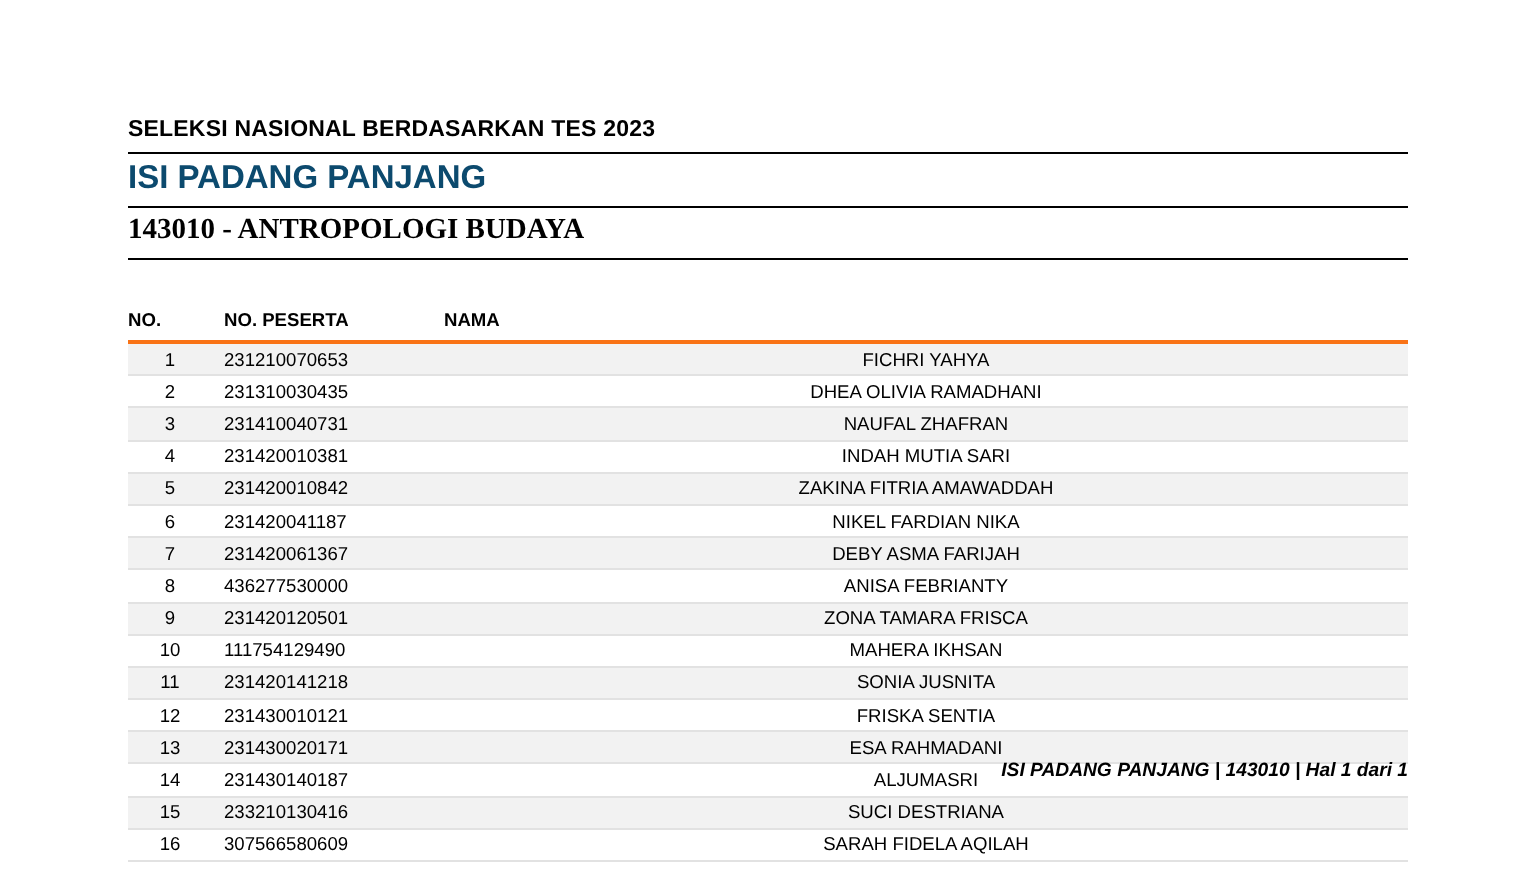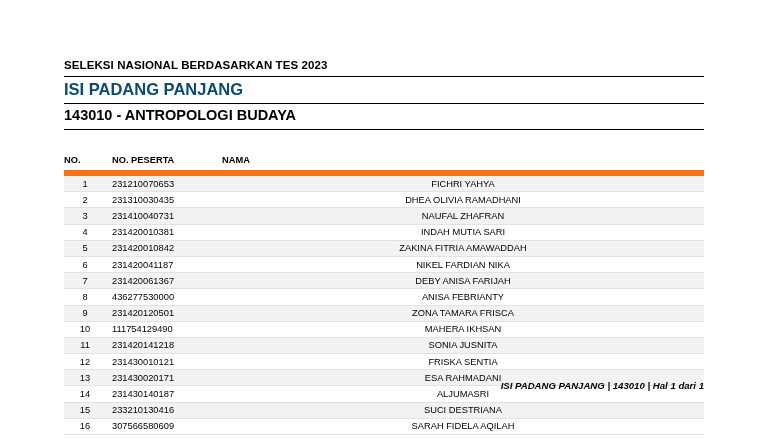--- a/index.html
+++ b/index.html
@@ -37,40 +37,41 @@
     line-height: 20px;
     margin-top: 2px;
     color: #0c4a6e;
   }
   .header-line3 {
     font-size: 14.5px;
     font-weight: bold;
     line-height: 19px;
     margin-top: 2px;
     color: #000;
+    font-family: Liberation Serif, serif;
   }
   .header-rule {
     border: 0;
     border-top: 1px solid #000;
     margin: 4px 0 0 0;
   }
   .table-wrap {
     margin-top: 22px;
   }
   table.list {
     width: 100%;
     border-collapse: collapse;
     font-size: 9.3px;
   }
   table.list thead th {
     font-size: 9.3px;
     font-weight: bold;
     text-align: left;
     padding: 3px 0 5px 0;
-    border-bottom: 6px solid #f97316;
+    border-bottom: 2px solid #f97316;
     white-space: nowrap;
   }
   table.list tbody td {
     padding: 2.6px 0;
     border-bottom: 1px solid #e2e2e2;
     white-space: nowrap;
     color: #000;
   }
   table.list tbody tr:nth-child(odd) td {
     background: #f2f2f2;
@@ -156,21 +157,21 @@
           <td class="col-nama">ZAKINA FITRIA AMAWADDAH</td>
         </tr>
         <tr>
           <td class="col-no">6</td>
           <td class="col-peserta">231420041187</td>
           <td class="col-nama">NIKEL FARDIAN NIKA</td>
         </tr>
         <tr>
           <td class="col-no">7</td>
           <td class="col-peserta">231420061367</td>
-          <td class="col-nama">DEBY ANISA FARIJAH</td>
+          <td class="col-nama">DEBY ASMA FARIJAH</td>
         </tr>
         <tr>
           <td class="col-no">8</td>
           <td class="col-peserta">436277530000</td>
           <td class="col-nama">ANISA FEBRIANTY</td>
         </tr>
         <tr>
           <td class="col-no">9</td>
           <td class="col-peserta">231420120501</td>
           <td class="col-nama">ZONA TAMARA FRISCA</td>

